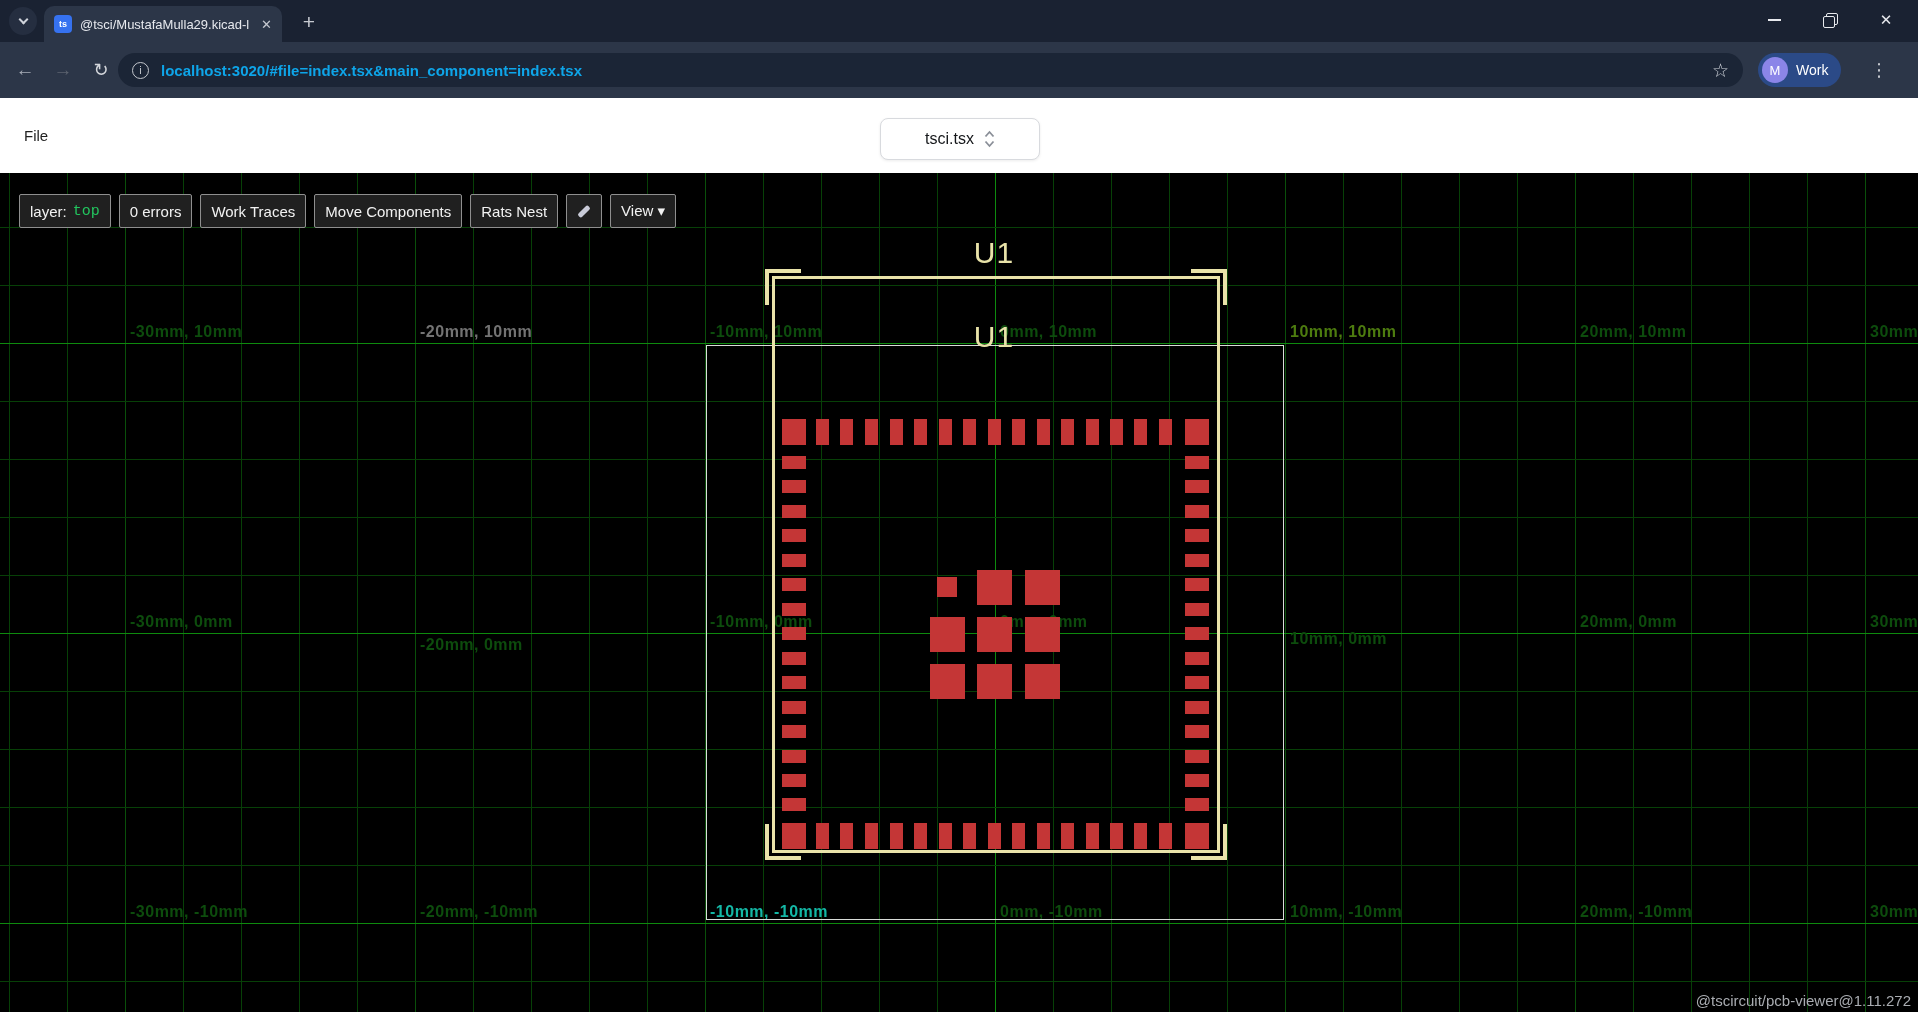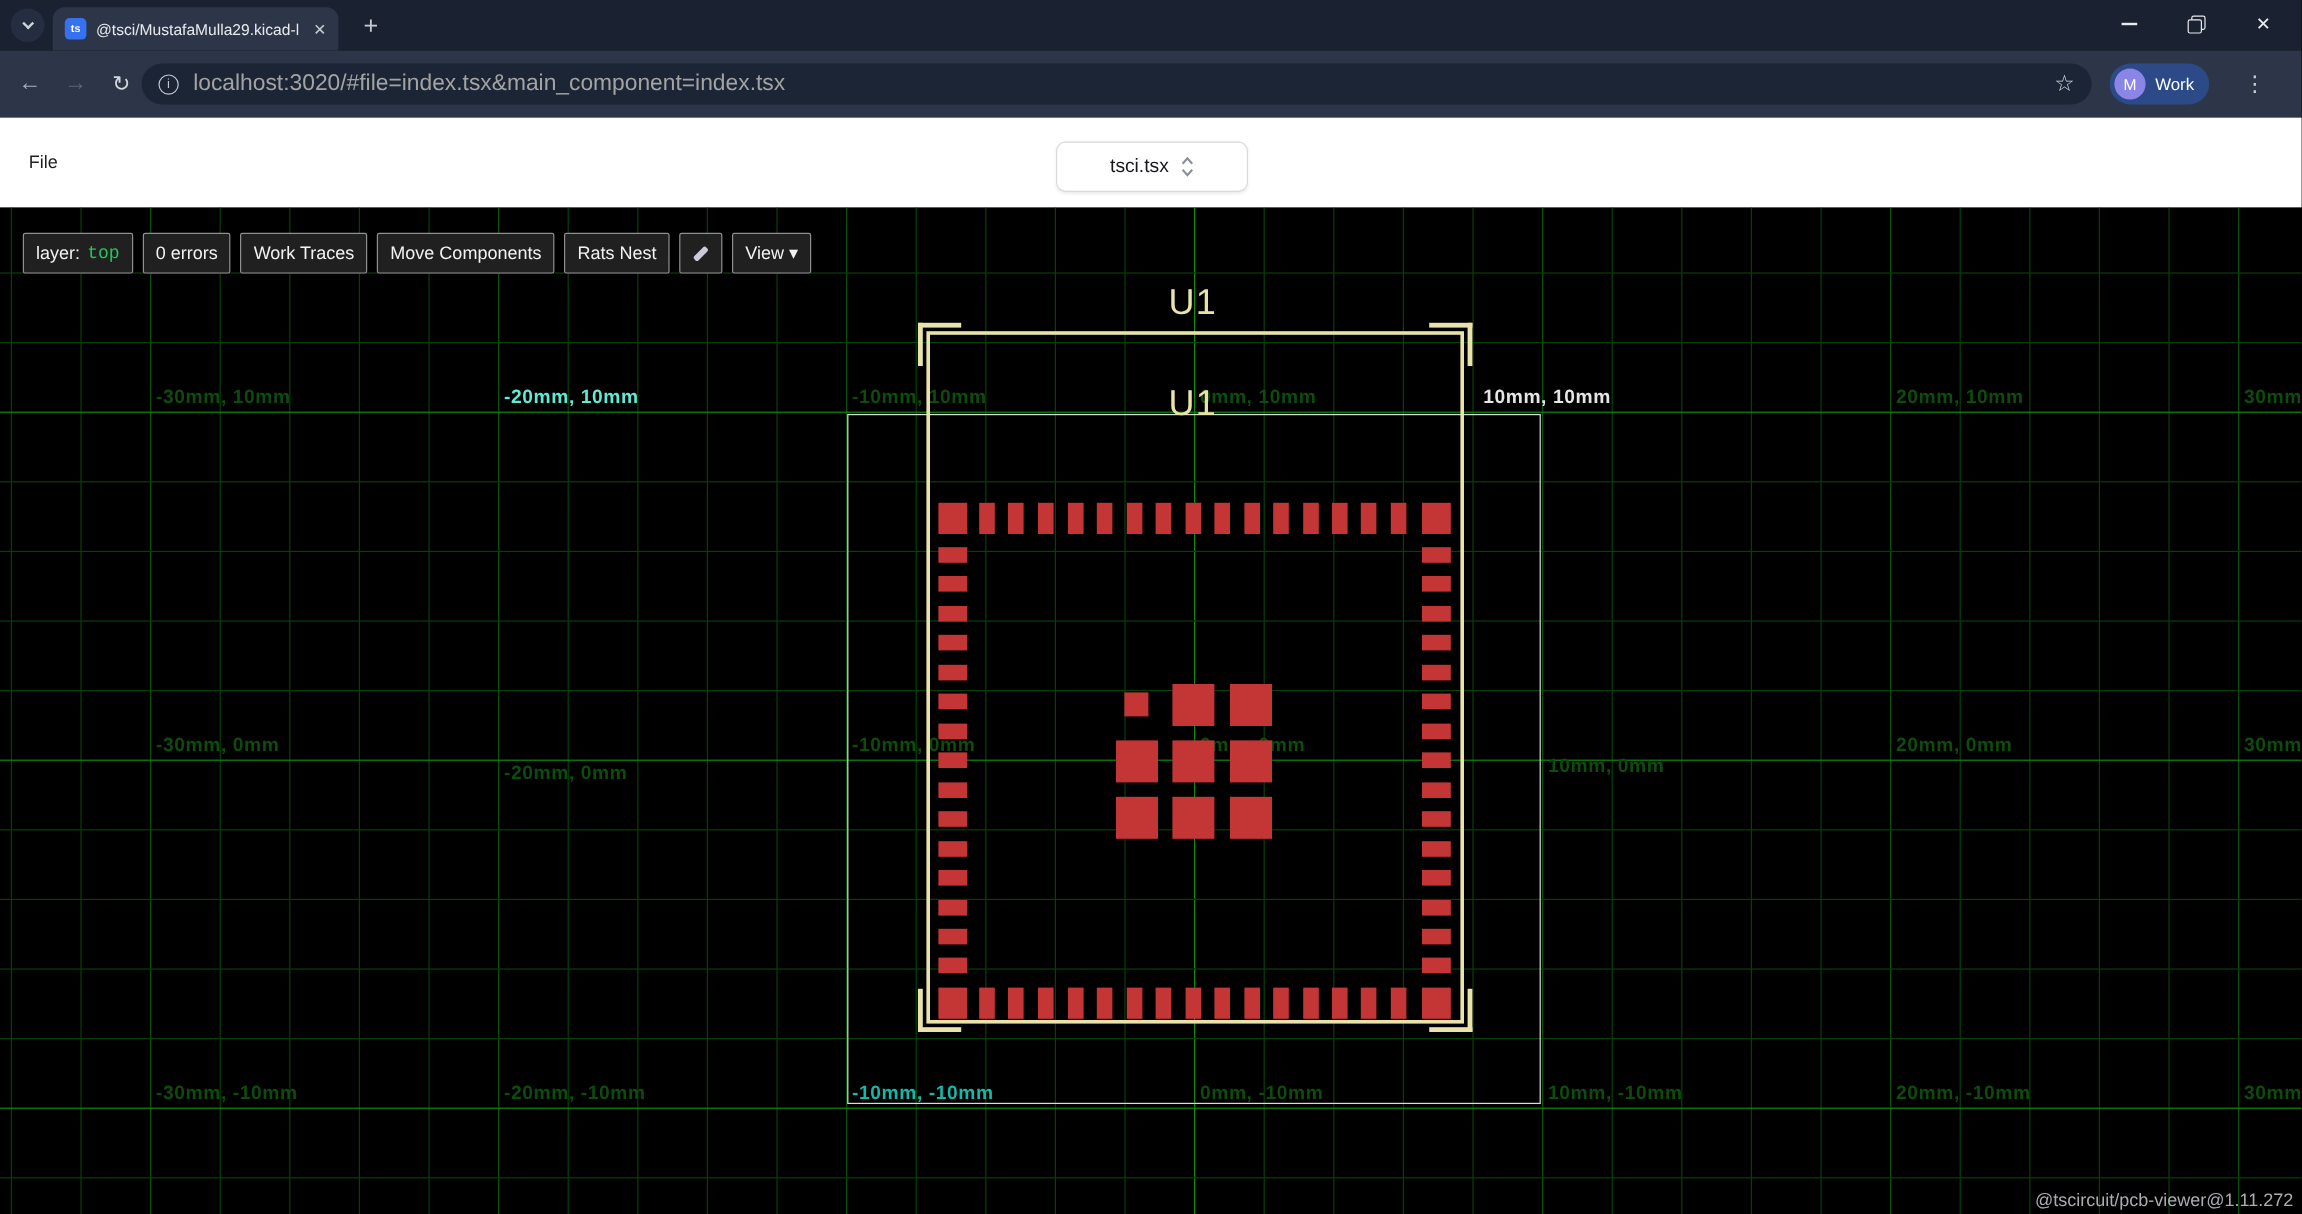--- a/index.html
+++ b/index.html
@@ -35,21 +35,21 @@
   .navbar { position:absolute; top:42px; left:0; right:0; height:56px; background:#2c3648; }
   .nav-icon { position:absolute; top:0; height:56px; width:38px; display:flex; align-items:center;
               justify-content:center; font-size:19px; }
   .nav-back { left:6px; color:#a9aeb8; }
   .nav-fwd { left:44px; color:#5d6470; }
   .nav-reload { left:82px; color:#d3d6db; font-size:18px; }
   .urlbar { position:absolute; left:118px; top:11px; width:1625px; height:34px; background:#1b2536;
             border-radius:17px; display:flex; align-items:center; padding:0 14px; gap:12px; }
   .info-icon { width:17px; height:17px; border:1.5px solid #c3c7cd; border-radius:50%; color:#c3c7cd;
                font-size:11px; display:flex; align-items:center; justify-content:center; flex:0 0 17px; }
-  .url-text { color:#a3a3a3; font-size:19px; flex:1; white-space:nowrap; overflow:hidden; }
+  .url-text { color:#0ea5e9; font-size:15px; flex:1; white-space:nowrap; overflow:hidden;font-weight:bold; }
   .star-icon { color:#cfd3da; font-size:19px; }
   .profile-pill { position:absolute; left:1758px; top:11px; height:34px; border-radius:17px;
                   background:#2b4a87; display:flex; align-items:center; padding:0 13px 0 4px; gap:8px; }
   .avatar { width:26px; height:26px; border-radius:50%; background:#8b85e8; color:#fff; font-size:13px;
             display:flex; align-items:center; justify-content:center; }
   .profile-name { color:#fff; font-size:14px; }
   .kebab-icon { position:absolute; left:1862px; top:0; width:34px; height:56px; color:#cdd0d6;
                 font-size:18px; display:flex; align-items:center; justify-content:center; }
 
   
@@ -198,24 +198,24 @@
       <div class="gridline" style="left: 0px; top: 344px; width: 1918px; height: 1px; background: rgb(7, 64, 7);"></div>
       <div class="gridline" style="left: 0px; top: 402px; width: 1918px; height: 1px; background: rgb(7, 64, 7);"></div>
       <div class="gridline" style="left: 0px; top: 460px; width: 1918px; height: 1px; background: rgb(14, 138, 14);"></div>
       <div class="gridline" style="left: 0px; top: 518px; width: 1918px; height: 1px; background: rgb(7, 64, 7);"></div>
       <div class="gridline" style="left: 0px; top: 576px; width: 1918px; height: 1px; background: rgb(7, 64, 7);"></div>
       <div class="gridline" style="left: 0px; top: 634px; width: 1918px; height: 1px; background: rgb(7, 64, 7);"></div>
       <div class="gridline" style="left: 0px; top: 692px; width: 1918px; height: 1px; background: rgb(7, 64, 7);"></div>
       <div class="gridline" style="left: 0px; top: 750px; width: 1918px; height: 1px; background: rgb(14, 138, 14);"></div>
       <div class="gridline" style="left: 0px; top: 808px; width: 1918px; height: 1px; background: rgb(7, 64, 7);"></div>
       <div class="grid-label" style="left: 130px; top: 149px; color: rgb(13, 76, 13);">-30mm, 10mm</div>
-      <div class="grid-label" style="left: 420px; top: 149px; color: #5eead4;">-20mm, 10mm</div>
+      <div class="grid-label" style="left: 420px; top: 149px; color: #737373;">-20mm, 10mm</div>
       <div class="grid-label" style="left: 710px; top: 149px; color: rgb(13, 76, 13);">-10mm, 10mm</div>
       <div class="grid-label" style="left: 1000px; top: 149px; color: rgb(13, 76, 13);">0mm, 10mm</div>
-      <div class="grid-label" style="left: 1236px; top: 149px; color: #e5e5e5;">10mm, 10mm</div>
+      <div class="grid-label" style="left: 1290px; top: 149px; color: #4d7c0f;">10mm, 10mm</div>
       <div class="grid-label" style="left: 1580px; top: 149px; color: rgb(13, 76, 13);">20mm, 10mm</div>
       <div class="grid-label" style="left: 1870px; top: 149px; color: rgb(13, 76, 13);">30mm, 10mm</div>
       <div class="grid-label" style="left: 130px; top: 439px; color: rgb(13, 76, 13);">-30mm, 0mm</div>
       <div class="grid-label" style="left: 420px; top: 462px; color: rgb(13, 76, 13);">-20mm, 0mm</div>
       <div class="grid-label" style="left: 710px; top: 439px; color: rgb(13, 76, 13);">-10mm, 0mm</div>
       <div class="grid-label" style="left: 1000px; top: 439px; color: rgb(13, 76, 13);">0mm, 0mm</div>
       <div class="grid-label" style="left: 1290px; top: 456px; color: rgb(13, 76, 13);">10mm, 0mm</div>
       <div class="grid-label" style="left: 1580px; top: 439px; color: rgb(13, 76, 13);">20mm, 0mm</div>
       <div class="grid-label" style="left: 1870px; top: 439px; color: rgb(13, 76, 13);">30mm, 0mm</div>
       <div class="grid-label" style="left: 130px; top: 729px; color: rgb(13, 76, 13);">-30mm, -10mm</div>

